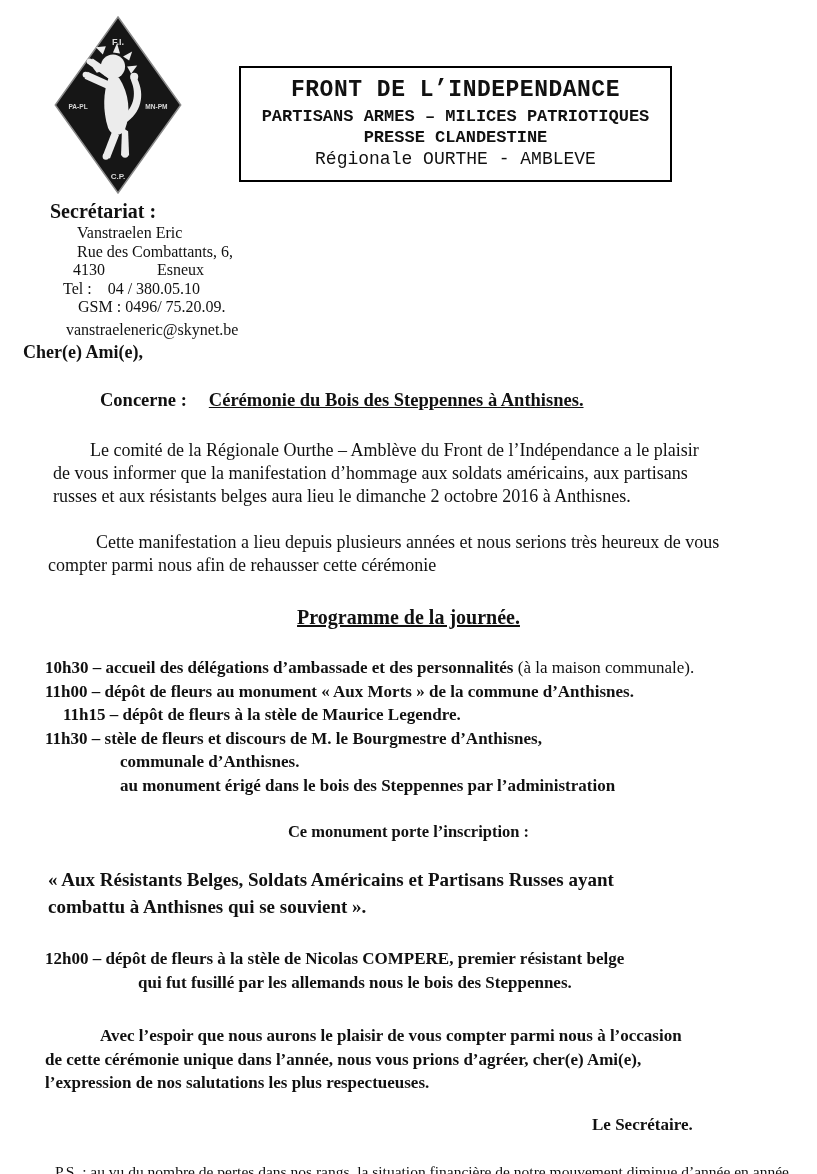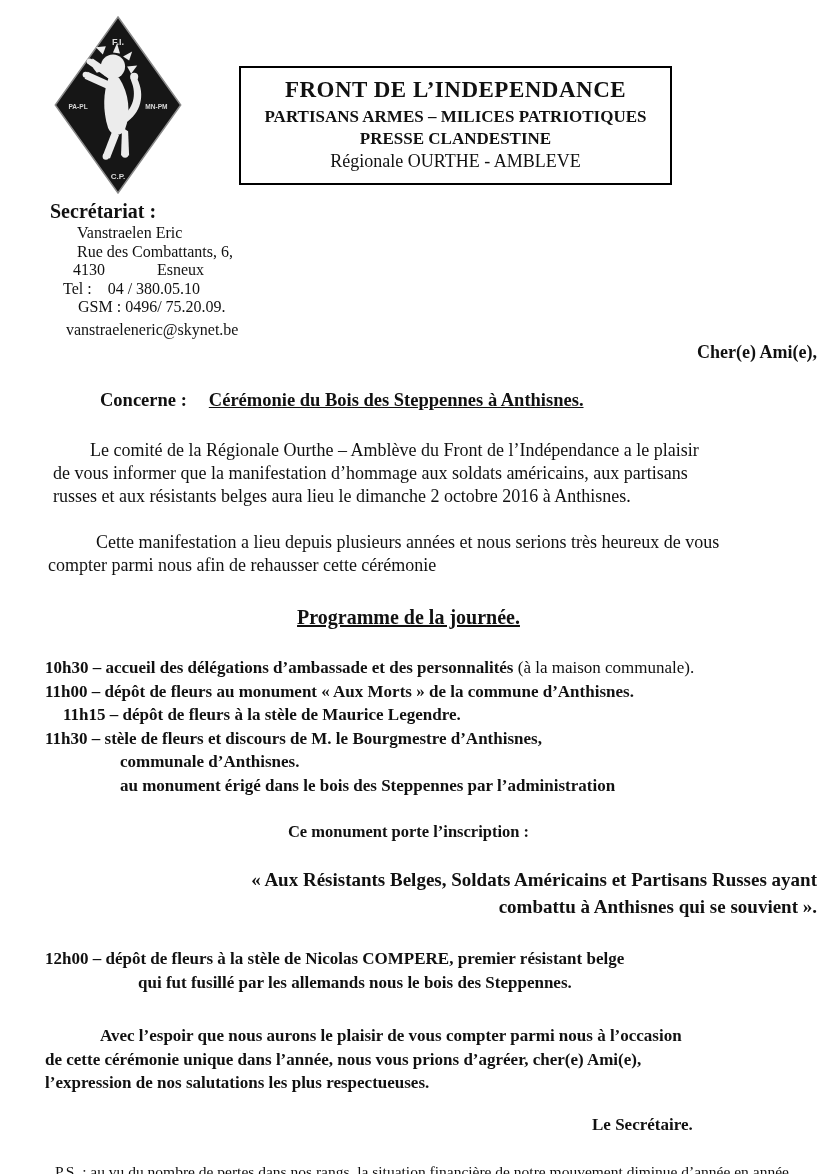--- a/index.html
+++ b/index.html
@@ -12,53 +12,53 @@
     color: #111111;
     font-family: "Liberation Serif", serif;
     overflow: hidden;
     margin: 0 auto;
   }
 
   
   .logo { position: absolute; left: 52px; top: 14px; width: 132px; height: 182px; }
   .hbox {
     position: absolute; left: 239px; top: 66px; width: 433px;
-    border: 2px solid #000; text-align: center; padding: 9px 16px 11px;
+    border: 2px solid #000; text-align: center; padding: 9px 16px 11px; font-family: Liberation Mono, monospace;
   }
   .hbox .l1 { font-size: 23px; font-weight: bold; letter-spacing: 0.5px; }
   .hbox .l2 { font-size: 17px; font-weight: bold; margin-top: 4px; }
   .hbox .l3 { font-size: 17px; font-weight: bold; margin-top: 2px; }
   .hbox .l4 { font-size: 18px; margin-top: 2px; }
 
   
   .secr { position: absolute; left: 50px; top: 198px; font-size: 16px; line-height: 18.5px; }
   .secr .title { font-size: 20px; font-weight: bold; line-height: 26px; }
   .secr .name, .secr .street { margin-left: 27px; }
   .secr .postal-line { margin-left: 23px; }
   .secr .city { margin-left: 52px; }
   .secr .tel-line { margin-left: 13px; }
   .secr .tel-number { margin-left: 16px; }
   .secr .gsm { margin-left: 28px; }
   .secr .email { margin-left: 16px; margin-top: 4px; }
 
   
   .main { position: absolute; left: 0; top: 336px; width: 817px; }
-  .salutation { text-align: right; font-weight: bold; font-size: 18px; margin-top: 6px; }
+  .salutation { text-align: left; font-weight: bold; font-size: 18px; margin-top: 6px; padding-left: 23px; }
   .concerne { margin: 27px 0 0 100px; font-weight: bold; font-size: 18.5px; }
   .concerne .subject { text-decoration: underline; margin-left: 22px; }
   .p1 { margin: 28px 15px 0 53px; font-size: 18px; line-height: 23px; text-indent: 37px; white-space: pre-line; }
   .p2 { margin: 23px 15px 0 48px; font-size: 18px; line-height: 23px; text-indent: 48px; white-space: pre-line; }
   .prog-title { margin-top: 29px; text-align: center; font-size: 20px; font-weight: bold; text-decoration: underline; }
   .schedule { margin: 27px 0 0 45px; font-size: 17px; line-height: 23.5px; }
   .schedule .b { font-weight: bold; }
   .schedule .r { font-weight: normal; }
   .schedule .ind1 { margin-left: 18px; }
   .schedule .ind2 { margin-left: 75px; }
   .intro { margin-top: 25px; text-align: center; font-weight: bold; font-size: 16.5px; }
-  .inscription { margin-top: 24px; text-align: right; font-weight: bold; font-size: 19px; line-height: 27px; white-space: pre-line; }
+  .inscription { margin-top: 24px; text-align: left; font-weight: bold; font-size: 19px; line-height: 27px; white-space: pre-line; padding-left: 48px; }
   .block12 { margin: 27px 0 0 45px; font-weight: bold; font-size: 17px; line-height: 23.5px; }
   .block12 .cont { margin-left: 93px; }
   .closing { margin: 30px 15px 0 45px; font-weight: bold; font-size: 17px; line-height: 23.5px; text-indent: 55px; white-space: pre-line; }
   .signature { margin: 20px 0 0 592px; font-weight: bold; font-size: 17px; }
   .ps { margin: 28px 20px 0 55px; font-size: 15.5px; }
 
   .logo text { font-family: "Liberation Sans", sans-serif; font-weight: bold; fill: #d8d8d8; }
 </style>
 </head>
 <body>

